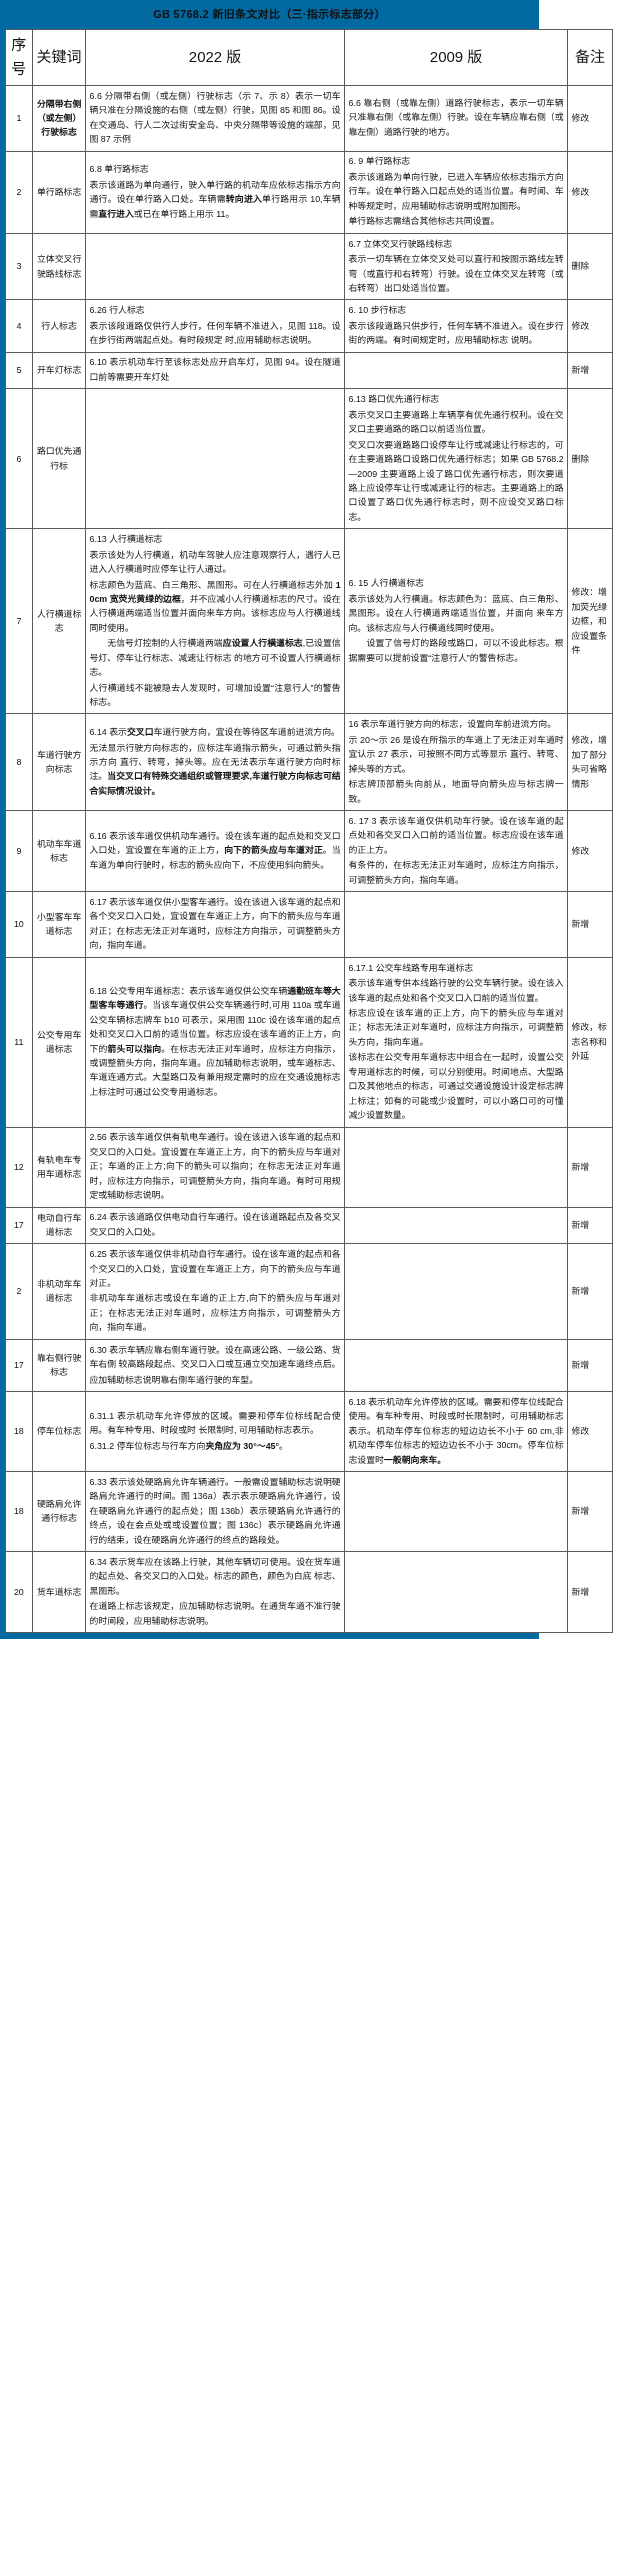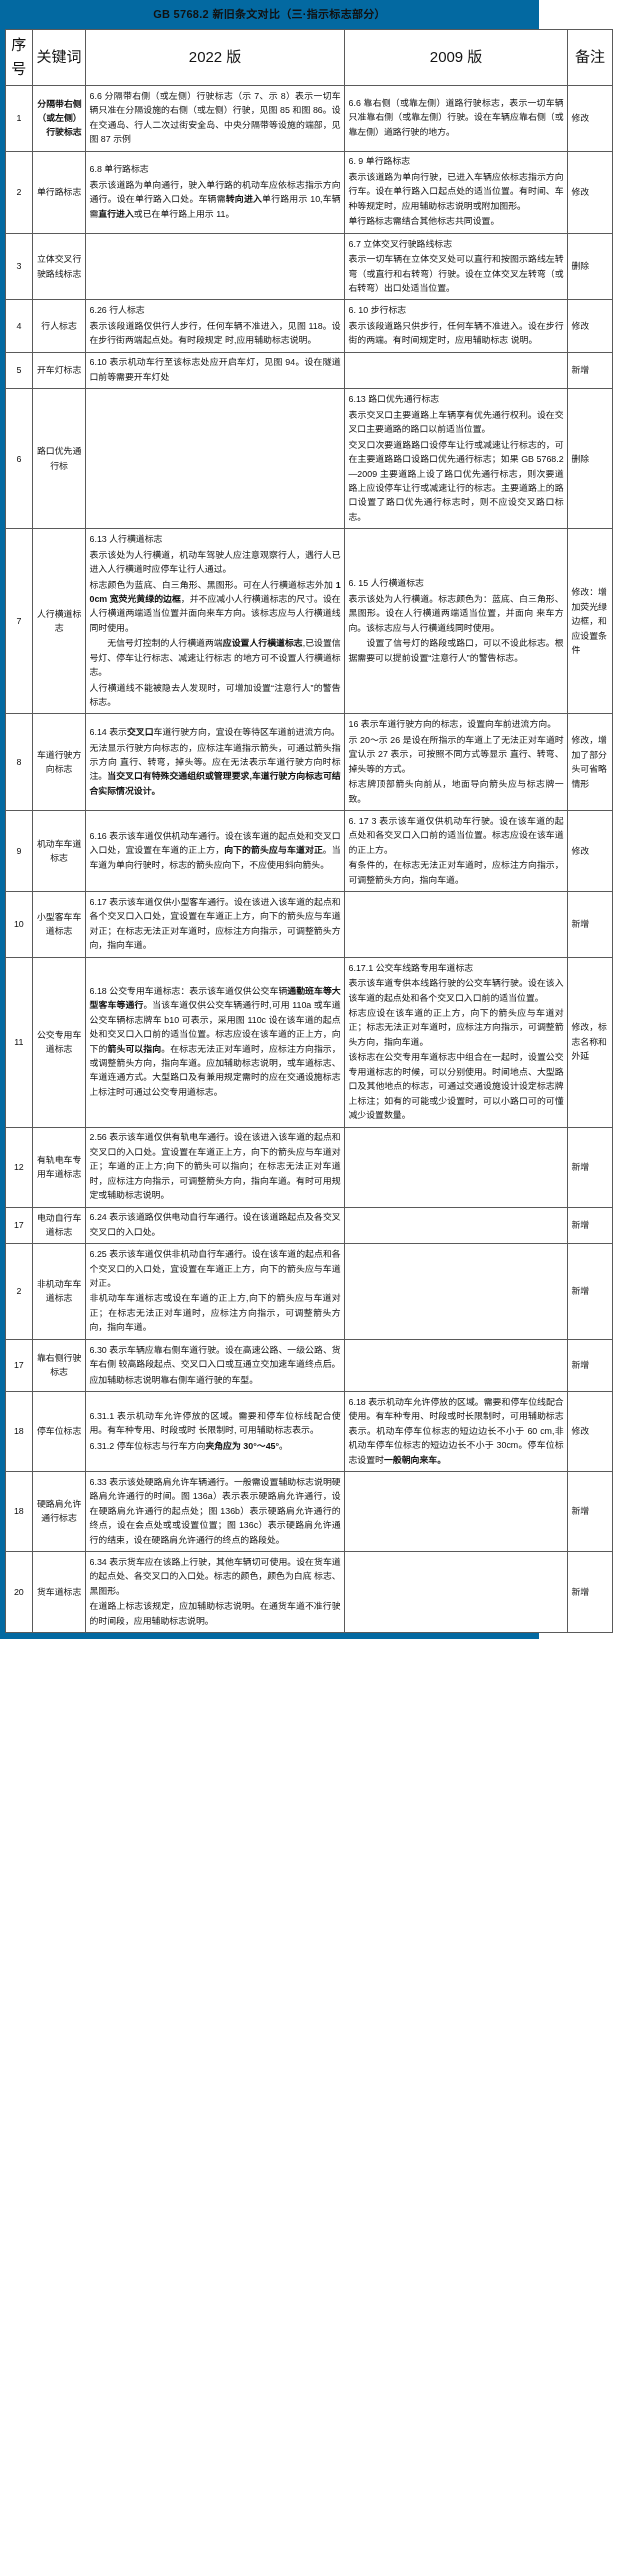--- a/index.html
+++ b/index.html
@@ -55,21 +55,21 @@
   }
   td.no{
     text-align:center;
     font-size:9.2px;
   }
   td.kw{
     text-align:center;
     font-size:8.9px;
     line-height:1.7;
   }
-  td.kw.bold{font-weight:700;text-align:right;}
+  td.kw.bold{font-weight:700;}
   td.body{
     text-align:justify;
     text-justify:inter-ideograph;
   }
   td.note{
     text-align:left;
     font-size:8.9px;
     line-height:1.7;
   }
   td.empty{}

